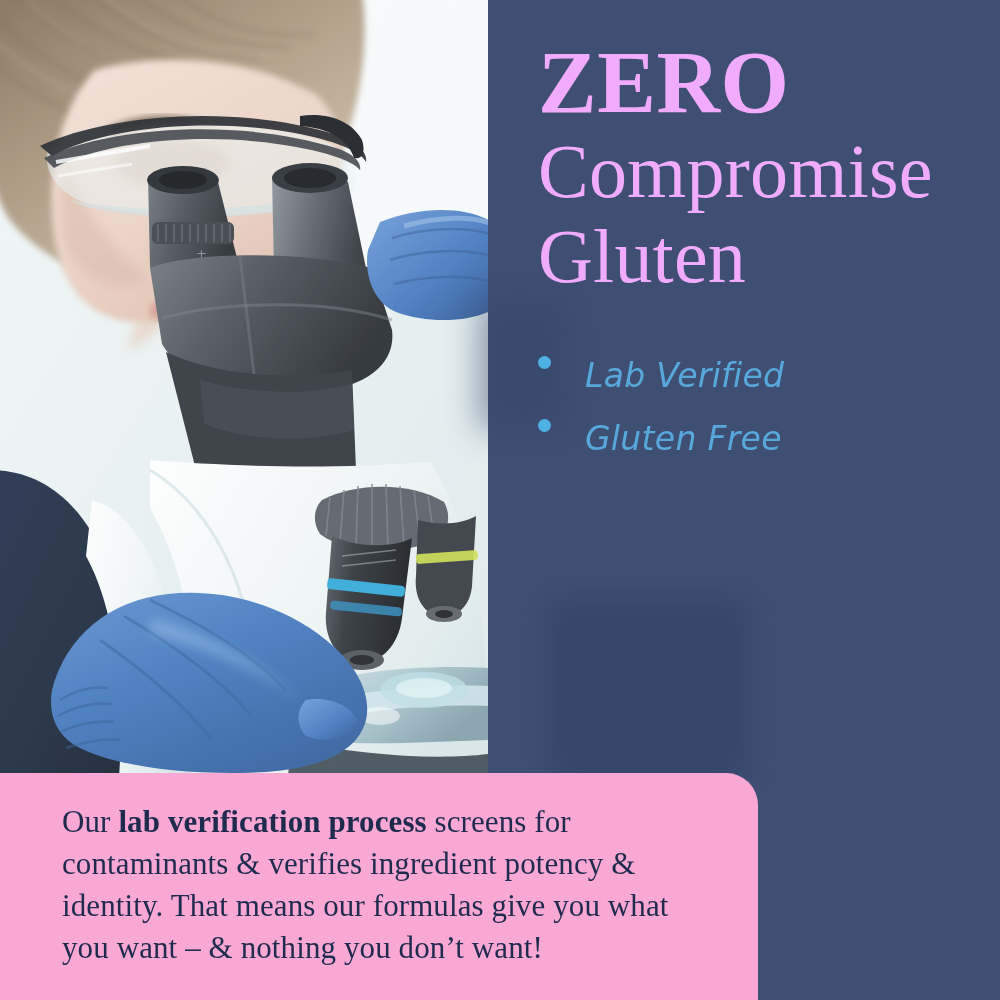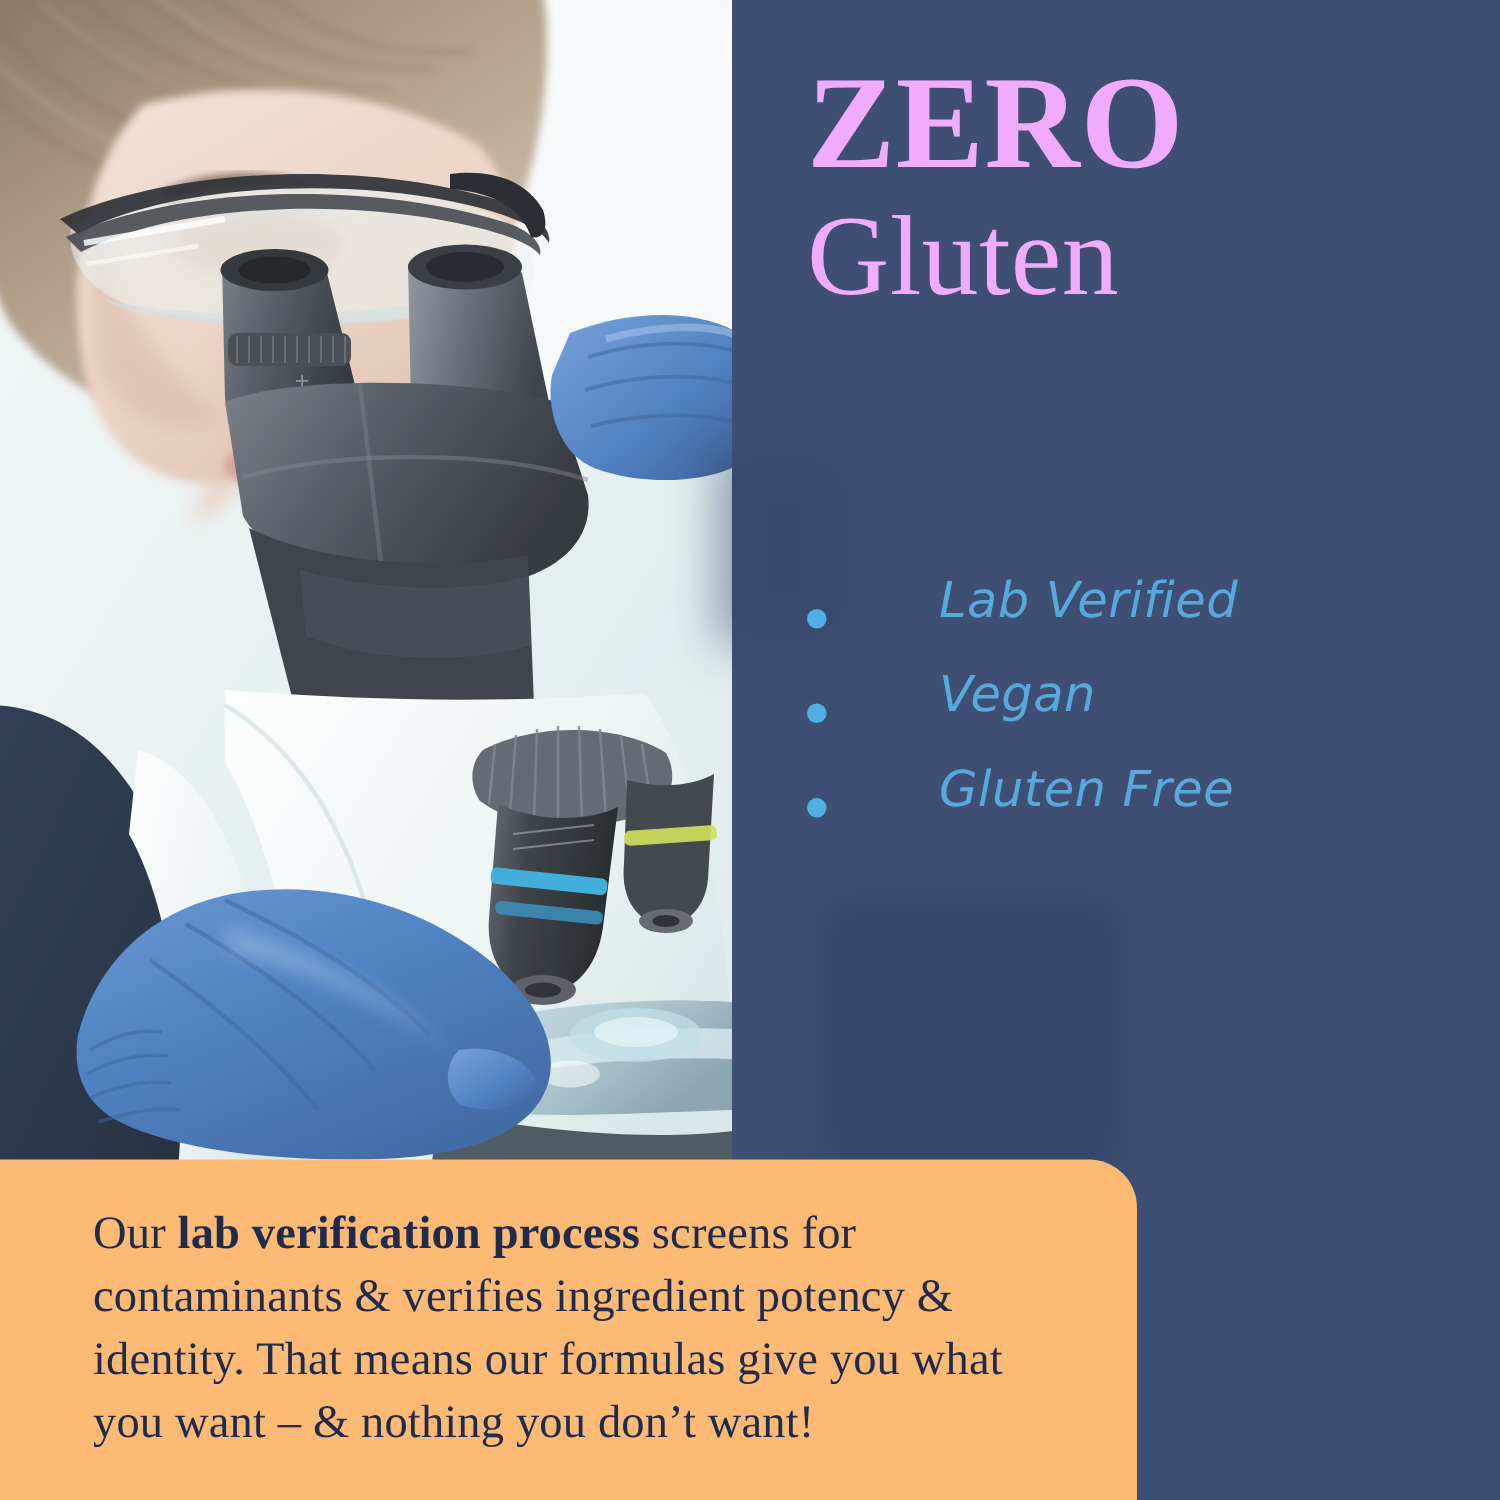--- a/index.html
+++ b/index.html
@@ -93,23 +93,22 @@
     position: absolute;
     left: 538px;
     top: 356px;
     width: 452px;
     margin: 0;
     padding: 0;
     list-style: none;
   }
   .benefit-item {
     display: flex;
-    align-items: flex-end;
+    align-items: flex-start;
     height: 63px;
-    gap: 41px;
   }
   .benefit-dot {
     flex: 0 0 auto;
     width: 13px;
     height: 13px;
     border-radius: 50%;
     background: #4fb0e4;
     margin-right: 34px;
   }
   .benefit-label {
@@ -122,21 +121,21 @@
     white-space: nowrap;
   }
 
   
   .caption-box {
     position: absolute;
     left: 0;
     top: 773px;
     width: 758px;
     height: 227px;
-    background: #fdba74;
+    background: #f9a8d4;
     border-top-right-radius: 32px;
   }
   .caption-text {
     position: absolute;
     left: 62px;
     top: 28px;
     width: 660px;
     margin: 0;
     font-family: "Liberation Serif", "DejaVu Serif", serif;
     font-size: 31px;
@@ -414,34 +413,31 @@
     </svg>
   </div>
 
   <div class="navy-panel">
     <div class="navy-ghost"></div>
     <div class="navy-ghost-2"></div>
   </div>
 
   <div class="headline">
     <span class="headline-zero">ZERO</span>
+    <span class="headline-line">Compromise</span>
     <span class="headline-line">Gluten</span>
   </div>
 
   <ul class="benefits">
     <li class="benefit-item">
       <span class="benefit-dot"></span>
       <span class="benefit-label">Lab Verified</span>
     </li>
     <li class="benefit-item">
       <span class="benefit-dot"></span>
-      <span class="benefit-label">Vegan</span>
-    </li>
-    <li class="benefit-item">
-      <span class="benefit-dot"></span>
       <span class="benefit-label">Gluten Free</span>
     </li>
   </ul>
 
   <div class="caption-box">
     <p class="caption-text">
       <span>Our </span><b>lab verification process</b><span> screens for contaminants &amp; verifies ingredient potency &amp; identity. That means our formulas give you what you want – &amp; nothing you don’t want!</span>
     </p>
   </div>
 

